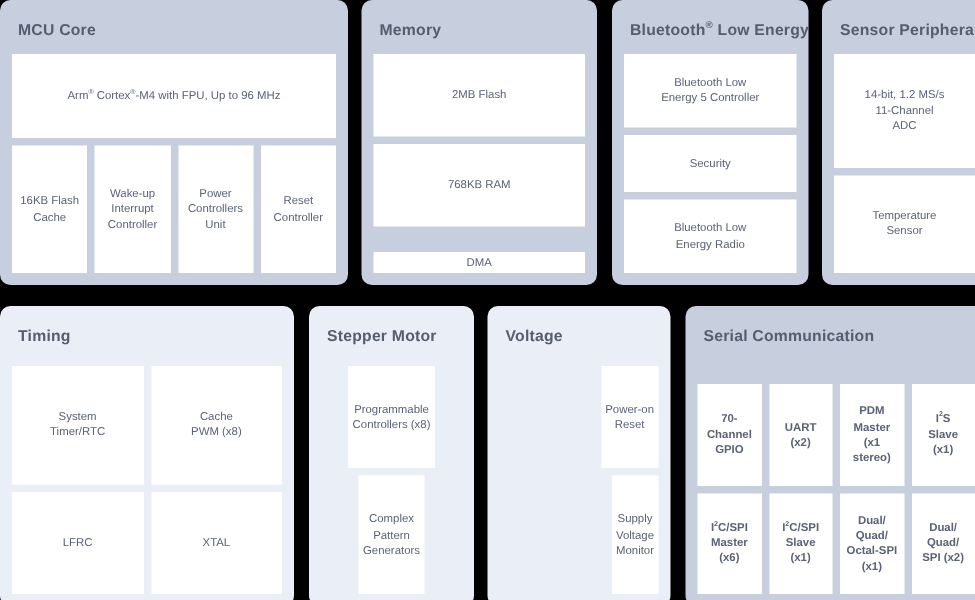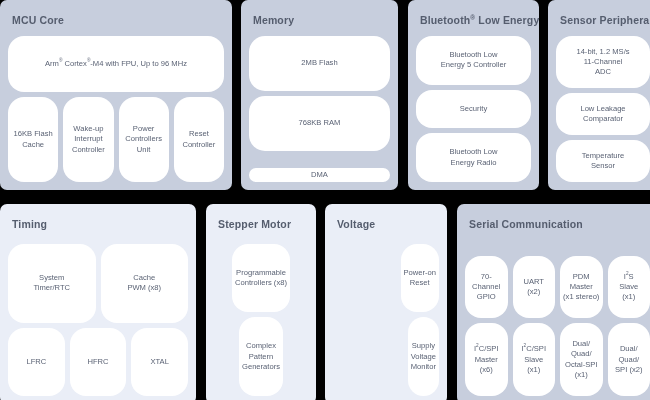--- a/index.html
+++ b/index.html
@@ -42,21 +42,21 @@
     gap: 5px;
   }
   .row {
     display: flex;
     flex-direction: row;
     gap: 5px;
     flex: 1 1 auto;
   }
   .block {
     background: #ffffff;
-    border-radius: 16px;
+    border-radius: 0;
     display: flex;
     align-items: center;
     justify-content: center;
     text-align: center;
     font-size: 7.6px;
     line-height: 1.35;
     color: #58607087;
     color: #5a6274;
     padding: 2px 3px;
     box-sizing: border-box;
@@ -79,21 +79,21 @@
   #panel-stepper    { left: 206px; top: 204px; width: 110px; height: 200px; background:#eaeef7; }
   #panel-voltage    { left: 325px; top: 204px; width: 122px; height: 200px; background:#eaeef7; }
   #panel-serial     { left: 457px; top: 204px; width: 201px; height: 200px; background:#c7cedd; }
 
   
   #panel-mcu-core .row-cpu { flex: 0 0 56px; }
   #panel-memory  .row-dma  { flex: 0 0 26px; align-items: flex-end; }
   #panel-timing .blocks { top: 40px; }
   #panel-stepper .blocks { top: 40px; align-items: center; }
   #panel-voltage .blocks { top: 40px; align-items: flex-end; }
-  #panel-serial  .blocks { top: 52px; }
+  #panel-serial  .blocks { top: 52px; font-weight: bold; }
 </style>
 </head>
 <body>
 
 <div id="diagram">
     <div class="panel" id="panel-mcu-core">
       <div class="panel-title">MCU Core</div>
       <div class="blocks">
         <div class="row row-cpu">
           <div class="block">
@@ -194,28 +194,20 @@
             <div>
               <span>14-bit, 1.2 MS/s</span>
               <span>11-Channel</span>
               <span>ADC</span>
             </div>
           </div>
         </div>
         <div class="row">
           <div class="block">
             <div>
-              <span>Low Leakage</span>
-              <span>Comparator</span>
-            </div>
-          </div>
-        </div>
-        <div class="row">
-          <div class="block">
-            <div>
               <span>Temperature</span>
               <span>Sensor</span>
             </div>
           </div>
         </div>
       </div>
     </div>
     <div class="panel" id="panel-timing">
       <div class="panel-title">Timing</div>
       <div class="blocks">
@@ -230,25 +222,20 @@
             <div>
               <span>Cache</span>
               <span>PWM (x8)</span>
             </div>
           </div>
         </div>
         <div class="row">
           <div class="block">
             <div>
               <span>LFRC</span>
-            </div>
-          </div>
-          <div class="block">
-            <div>
-              <span>HFRC</span>
             </div>
           </div>
           <div class="block">
             <div>
               <span>XTAL</span>
             </div>
           </div>
         </div>
       </div>
     </div>

